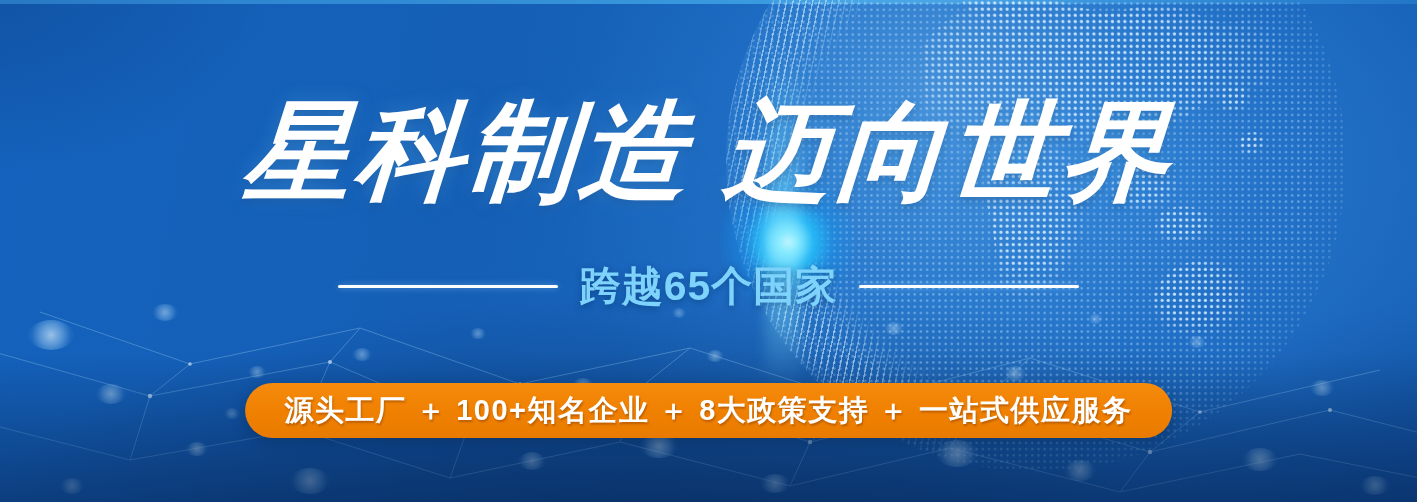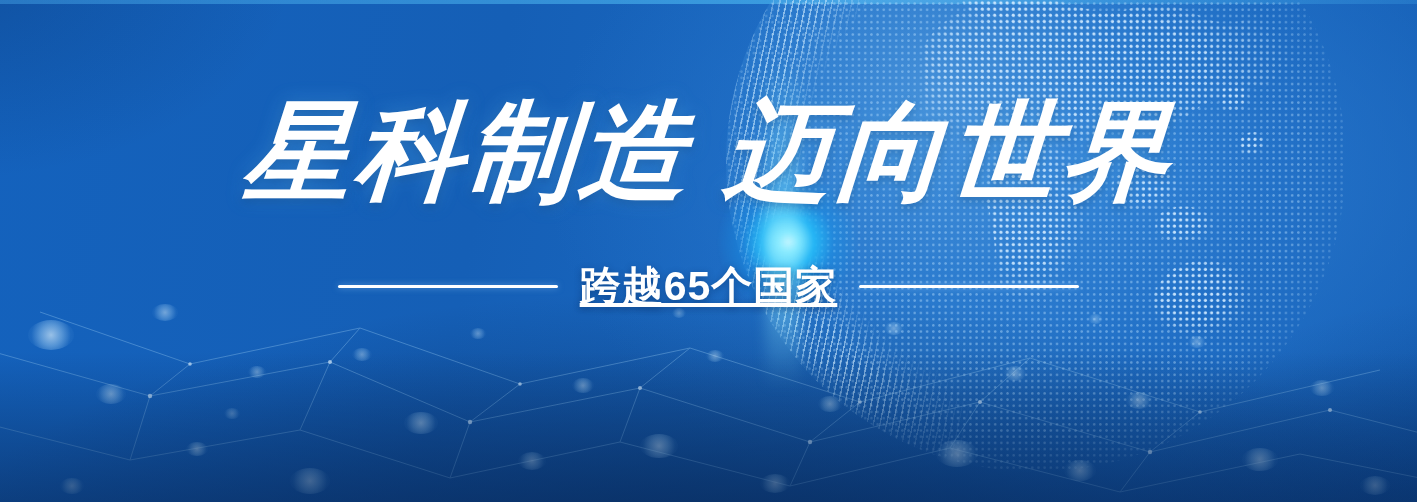--- a/index.html
+++ b/index.html
@@ -193,28 +193,27 @@
     gap: 22px;
   }
   .sub-rule {
     width: 220px;
     height: 3px;
     background: #ffffff;
     border-radius: 2px;
     box-shadow: 0 0 6px rgba(150,210,255,0.5);
   }
   .subtitle-text {
-    color: #ffffff;
+    color: #7dd3fc;
     font-size: 41px;
     font-weight: 700;
     letter-spacing: 1px;
     line-height: 1;
     white-space: nowrap;
     text-shadow: 0 2px 7px rgba(6,40,92,0.45);
-    text-decoration: underline;
   }
 
   .pill {
     position: absolute;
     left: 50%;
     transform: translateX(-50%);
     top: 383px;
     height: 55px;
     padding: 0 40px;
     display: flex;
@@ -350,15 +349,18 @@
     <div class="headline">
       <span>星科制造</span><span class="gap"></span><span>迈向世界</span>
     </div>
 
     <div class="subtitle-row">
       <span class="sub-rule"></span>
       <span class="subtitle-text">跨越65个国家</span>
       <span class="sub-rule"></span>
     </div>
 
+    <div class="pill">
+      <span class="pill-text">源头工厂 ＋ 100+知名企业 ＋ 8大政策支持 ＋ 一站式供应服务</span>
+    </div>
 
   </div>
 </div>
 
 </body></html>

